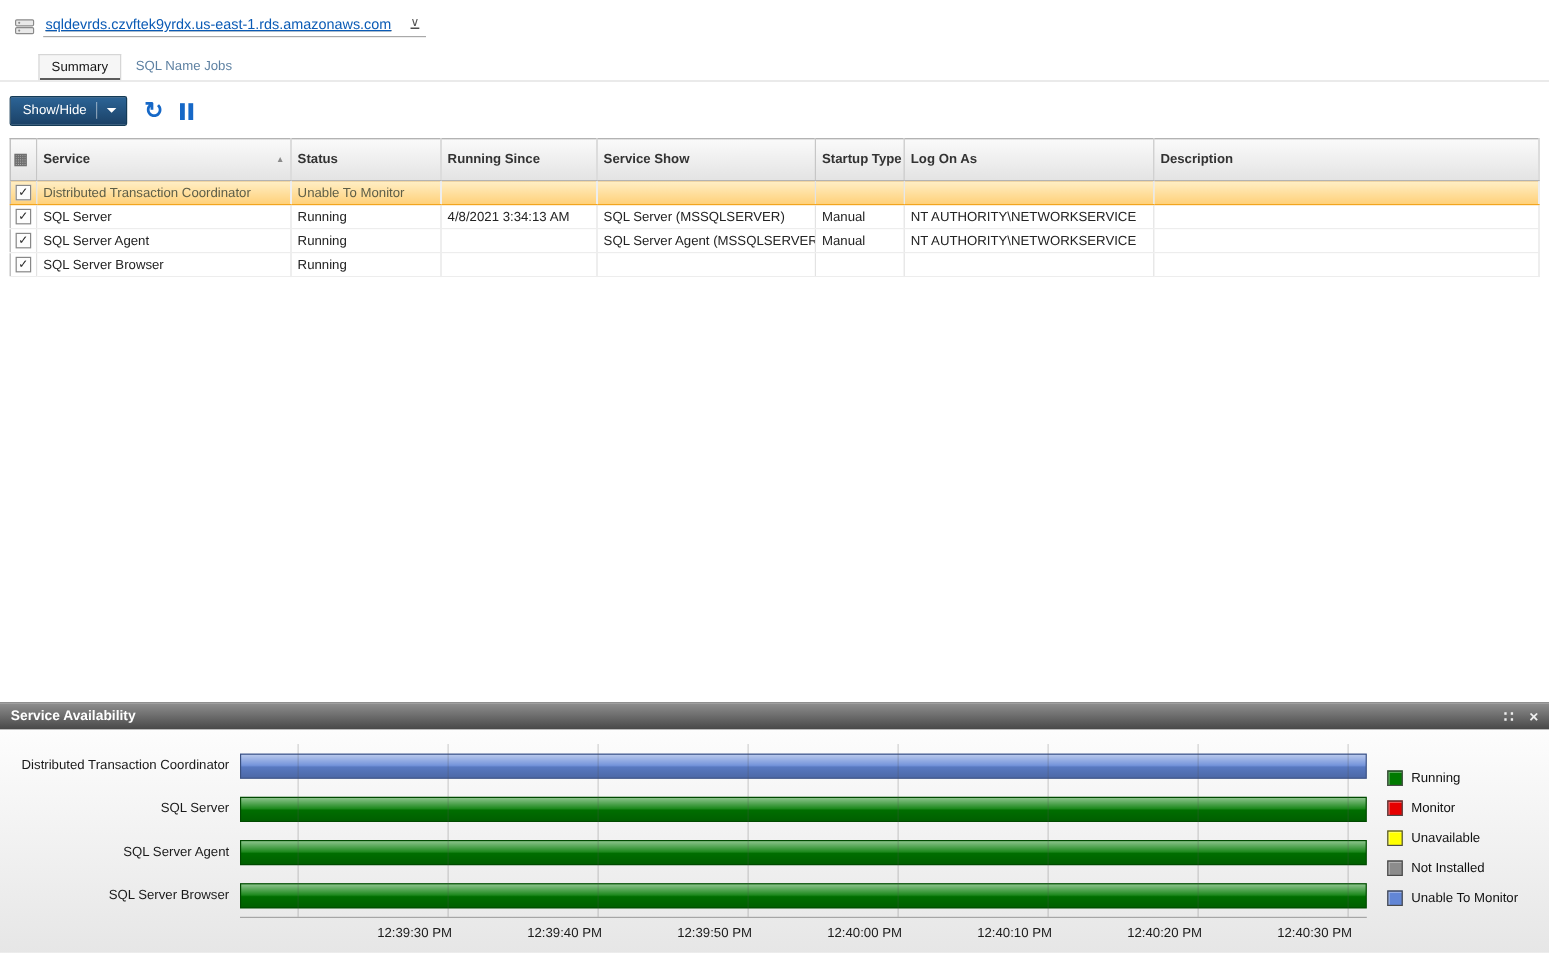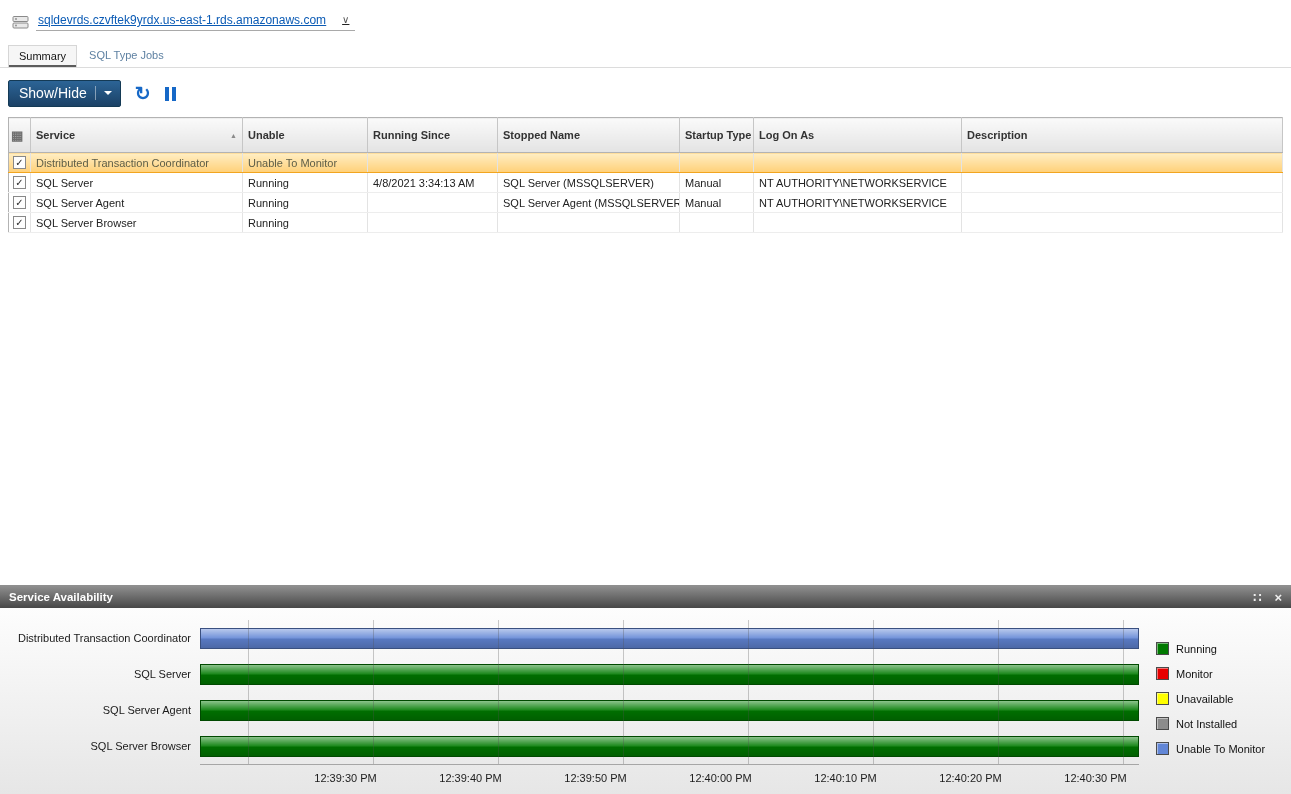--- a/index.html
+++ b/index.html
@@ -11,30 +11,30 @@
   }
   .app { display:flex; flex-direction:column; height:794px; width:1291px; }
 
   
   .topbar { display:flex; align-items:center; gap:7px; padding:13px 0 2px 12px; }
   .server-combo { display:flex; align-items:center; gap:16px; border-bottom:1px solid #a9a9a9; padding:0 6px 3px 2px; cursor:pointer;text-decoration:underline; }
   .server-link { color:#0b5bb5; text-decoration:underline; font-size:12px; }
   .combo-chevron { color:#555; font-size:10px; line-height:8px; }
 
   
-  .tabstrip { display:flex; gap:2px; padding-left:8px; margin-top:12px; border-bottom:1px solid #dcdcdc; }
+  .tabstrip { display:flex; gap:2px; padding-left:32px; margin-top:12px; border-bottom:1px solid #dcdcdc; }
   .tab { padding:4px 10px 5px; color:#5e81a2; cursor:pointer; }
   .tab.active { color:#141414; background:#f6f6f6; border:1px solid #d6d6d6; border-bottom:none; box-shadow:inset 0 -2px 0 #5c5c5c; }
 
   
   .toolbar { display:flex; align-items:center; gap:14px; padding:12px 0 8px 8px; }
   .showhide {
     display:inline-flex; align-items:center; gap:8px;
     background:linear-gradient(#2c6496,#1b4166); border:1px solid #143а55;
-    border:1px solid #143a55; color:#fff; font-family:inherit; font-size:14px;
+    border:1px solid #143a55; color:#fff; font-family:inherit; font-size:11px;
     padding:4px 8px 5px 10px; border-radius:2px; cursor:pointer;
   }
   .showhide .vsep { width:1px; height:14px; background:rgba(255,255,255,.45); }
   .caret-tri { width:0; height:0; border-left:4px solid transparent; border-right:4px solid transparent; border-top:4px solid #fff; }
   .refresh-ic { color:#1668c7; font-size:19px; font-weight:bold; line-height:14px; cursor:pointer; }
   .pause-ic { display:inline-flex; gap:3px; cursor:pointer; }
   .pause-ic i { width:4px; height:14px; background:#1668c7; display:block; }
 
   
   table.services { border-collapse:collapse; table-layout:fixed; width:1275px; margin:2px 8px 0 8px; border:1px solid #b3b3b3; }
@@ -117,21 +117,21 @@
       </svg>
     </span>
     <div class="server-combo">
       <span class="server-link">sqldevrds.czvftek9yrdx.us-east-1.rds.amazonaws.com</span>
       <span class="combo-chevron">∨</span>
     </div>
   </div>
 
   <div class="tabstrip">
     <div class="tab active"><span>Summary</span></div>
-    <div class="tab"><span>SQL Type Jobs</span></div>
+    <div class="tab"><span>SQL Name Jobs</span></div>
   </div>
 
   <div class="toolbar">
     <button class="showhide">
       <span>Show/Hide</span>
       <span class="vsep"></span>
       <span class="caret-tri"></span>
     </button>
     <span class="refresh-ic">↻</span>
     <span class="pause-ic">
@@ -148,23 +148,23 @@
         <col style="width:130px">
       <col style="width:182px">
         <col style="width:74px">
         <col style="width:208px">
         <col>
     </colgroup>
     <thead>
       <tr>
         <th class="col-icon-cell"><span class="grid-ic">▦</span></th>
         <th><span class="sort">▲</span><span>Service</span></th>
-        <th><span>Unable</span></th>
+        <th><span>Status</span></th>
         <th><span>Running Since</span></th>
-        <th><span>Stopped Name</span></th>
+        <th><span>Service Show</span></th>
         <th><span>Startup Type</span></th>
         <th><span>Log On As</span></th>
         <th><span>Description</span></th>
       </tr>
     </thead>
     <tbody>
       <tr class="selected">
         <td class="col-icon-cell"><span class="cb">
               <span>✓</span>
             </span></td>

